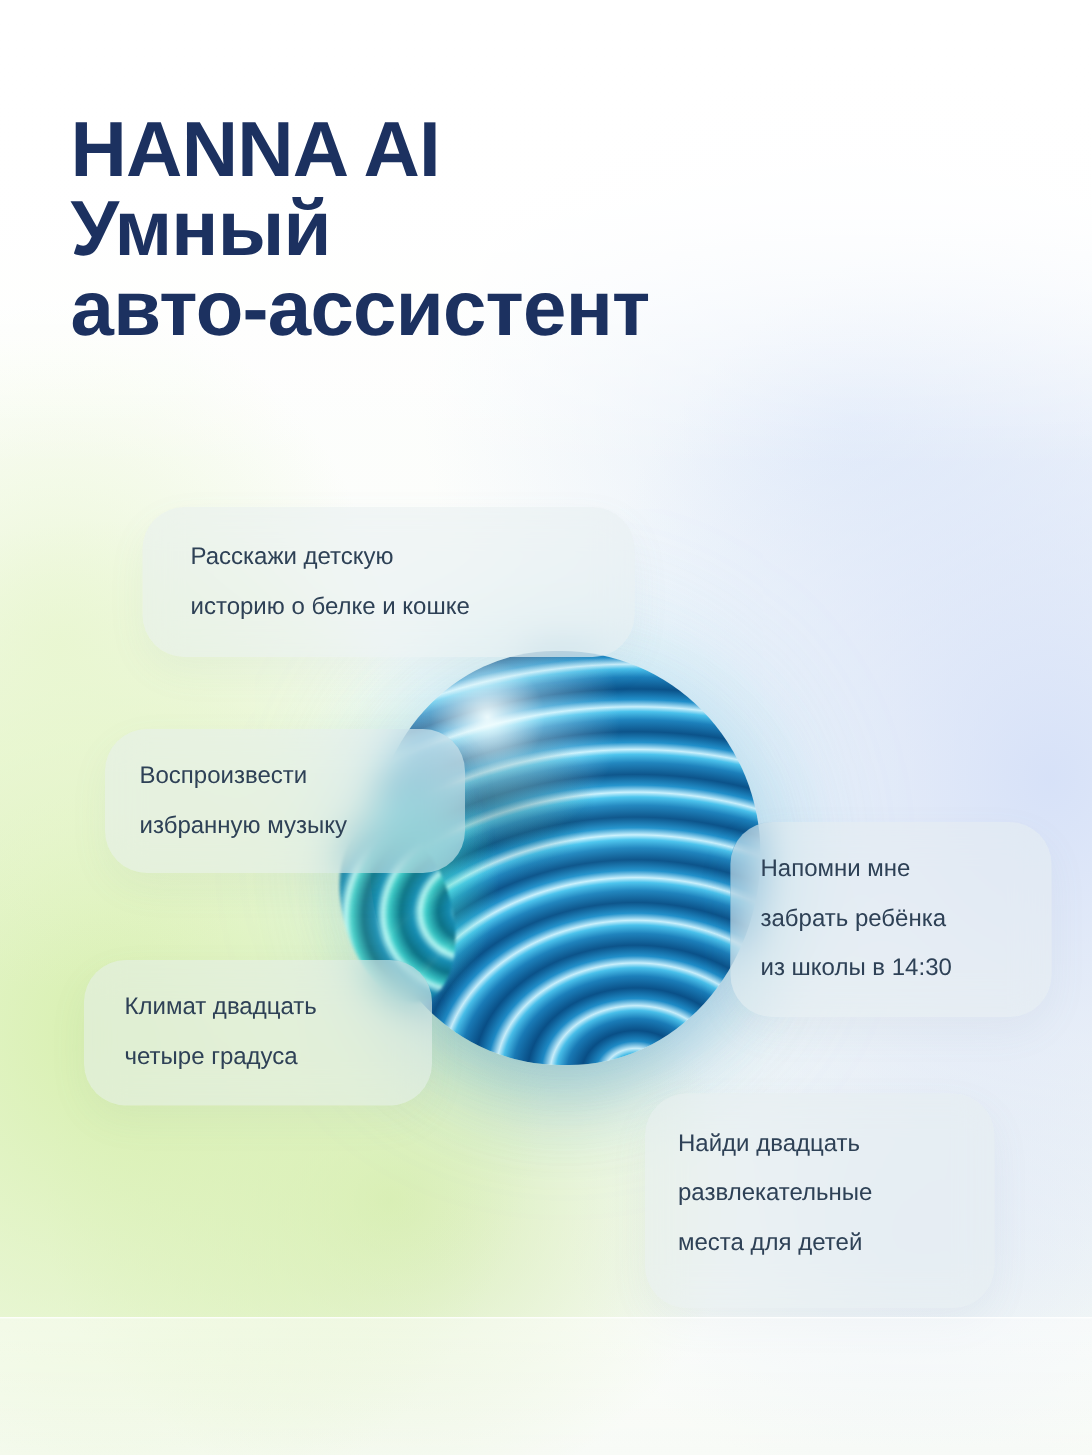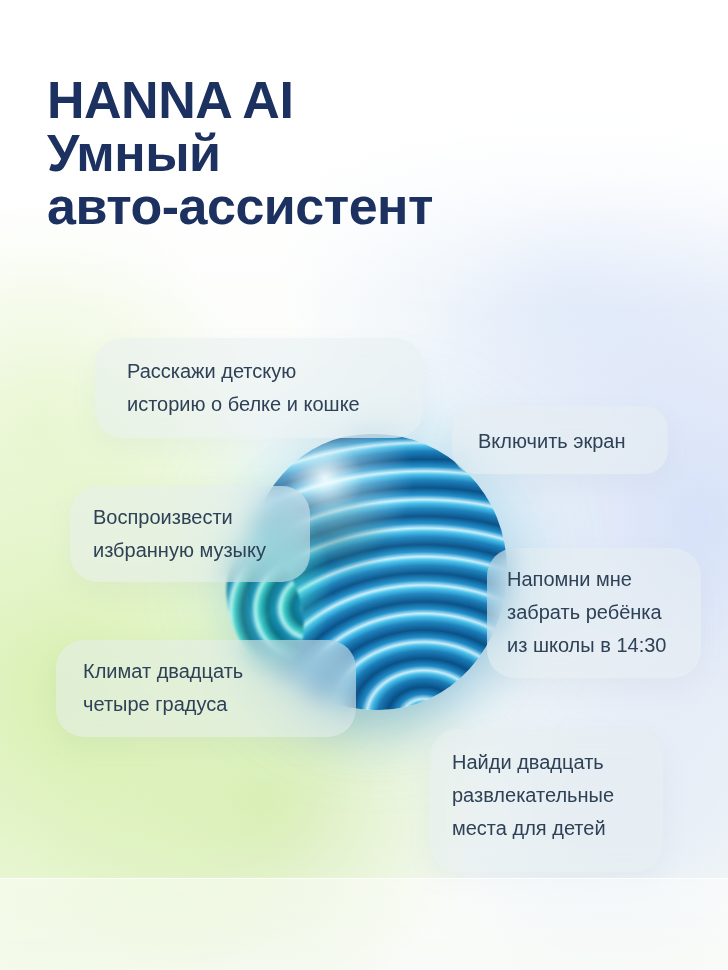--- a/index.html
+++ b/index.html
@@ -57,29 +57,29 @@
         rgba(10,110,130,.9) 25px);
     filter:blur(1px);
   }
   .bubble{
     position:absolute;
     background:rgba(231,238,240,.52);
     backdrop-filter:blur(12px);
     -webkit-backdrop-filter:blur(12px);
     border-radius:28px;
     color:#2e4156;
-    font-size:20px;line-height:33px;
+    font-size:16px;line-height:33px;
     box-shadow:0 10px 26px rgba(110,135,150,.07);
   }
   .bubble span{white-space:pre-line;display:block;}
   .b1{left:95px;top:338px;width:328px;height:100px;padding:17px 0 0 32px;}
   .b2{left:452px;top:406px;width:216px;height:68px;padding:19px 0 0 26px;border-radius:24px;}
   .b3{left:30px;top:486px;width:240px;height:96px;padding:15px 0 0 23px;margin-left:40px;}
   .b4{left:487px;top:548px;width:214px;height:130px;padding:15px 0 0 20px;}
-  .b5{left:56px;top:640px;width:300px;height:97px;padding:15px 0 0 27px;}
+  .b5{left:56px;top:640px;width:232px;height:97px;padding:15px 0 0 27px;}
   .b6{left:122px;top:753px;width:240px;height:70px;padding:19px 0 0 28px;border-radius:30px;}
   .b7{left:430px;top:729px;width:233px;height:143px;padding:17px 0 0 22px;}
   .bottom-band{
     position:absolute;left:0;top:878px;width:728px;height:92px;
     background:linear-gradient(180deg,rgba(255,255,255,.5),rgba(255,255,255,.25));
     border-top:1px solid rgba(255,255,255,.85);
   }
 </style>
 </head>
 <body>
@@ -93,23 +93,20 @@
   </div>
 
   <div class="orb-glow"></div>
   <div class="orb"></div>
 
   <div class="bubble b1">
     <span>Расскажи детскую
 историю о белке и кошке</span>
   </div>
 
-  <div class="bubble b2">
-    <span>Включить экран</span>
-  </div>
 
   <div class="bubble b3">
     <span>Воспроизвести
 избранную музыку</span>
   </div>
 
   <div class="bubble b4">
     <span>Напомни мне
 забрать ребёнка
 из школы в 14:30</span>

